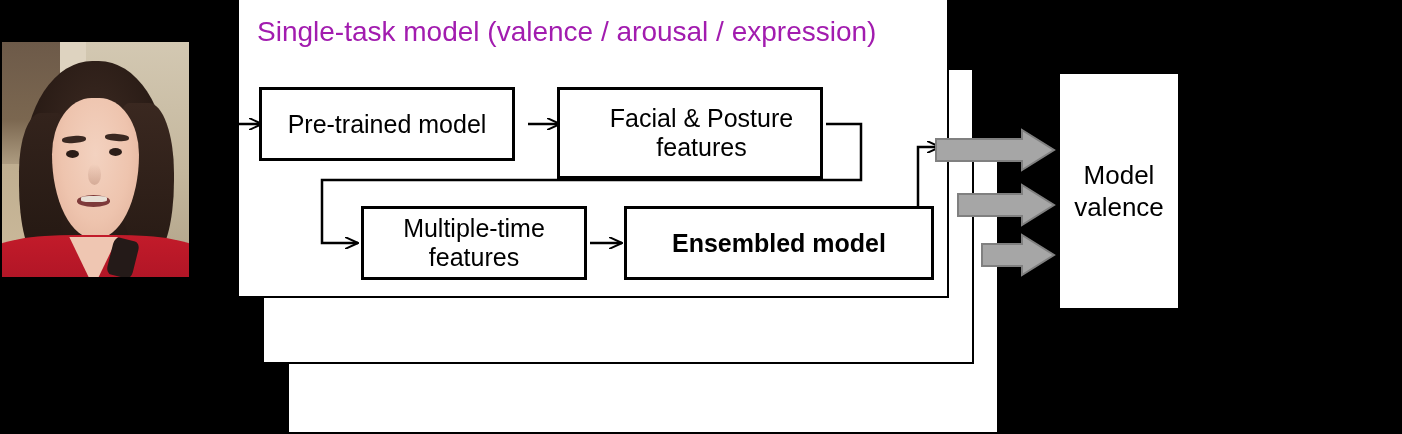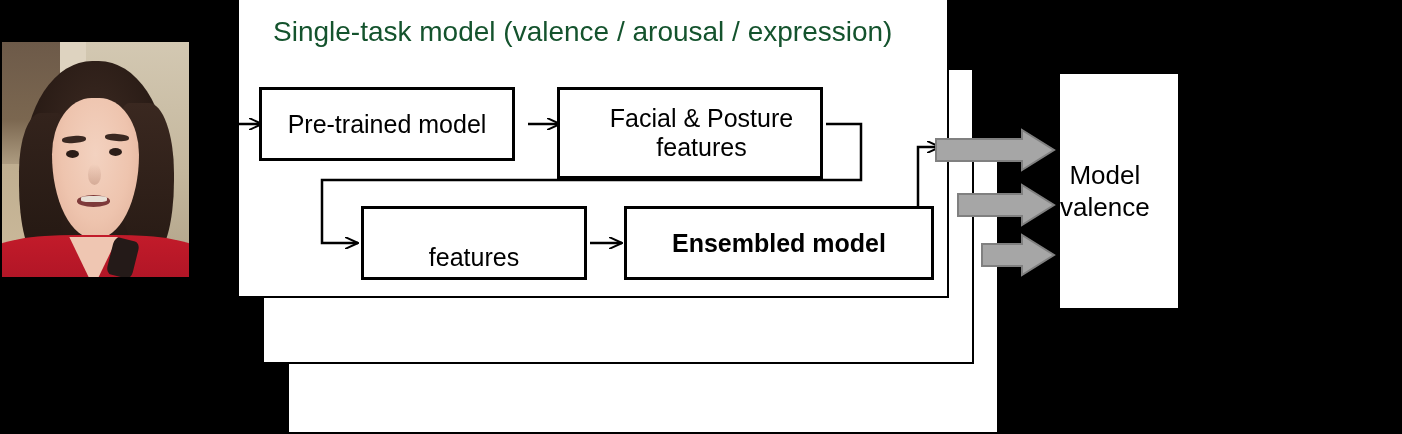--- a/index.html
+++ b/index.html
@@ -108,24 +108,24 @@
     background: #ffffff;
     border: 2px solid #000000;
     box-sizing: border-box;
   }
   #panel-3 { left: 287px; top: 136px; width: 712px; height: 298px; z-index: 1; }
   #panel-2 { left: 262px; top: 68px; width: 712px; height: 296px; z-index: 2; }
   #panel-1 { left: 237px; top: -2px; width: 712px; height: 300px; z-index: 3; }
 
   .panel-title {
     position: absolute;
-    left: 34px;
+    left: 18px;
     top: 16px;
     font-size: 28px;
-    color: #14532d;
+    color: #a21caf;
     white-space: nowrap;
   }
 
   
   .ibox {
     position: absolute;
     background: #ffffff;
     border: 3px solid #000000;
     box-sizing: border-box;
     display: flex;
@@ -169,21 +169,21 @@
     left: 1058px;
     top: 72px;
     width: 122px;
     height: 238px;
     background: #ffffff;
     border: 2px solid #000000;
     box-sizing: border-box;
     z-index: 8;
     display: flex;
     align-items: center;
-    justify-content: flex-start;
+    justify-content: center;
     text-align: center;
     font-size: 26px;
     color: #000000;
     line-height: 1.25;
   }
 </style>
 </head>
 <body>
 
 <div id="root">
@@ -237,21 +237,21 @@
 
   <div class="ibox" id="box-facial">
     <span>
       <span>Facial &amp; Posture</span><br>
       <span>features</span>
     </span>
   </div>
 
   <div class="ibox" id="box-multitime">
     <span>
-      <br>
+      <span>Multiple-time</span><br>
       <span>features</span>
     </span>
   </div>
 
   <div class="ibox" id="box-ensembled">Ensembled model</div>
 
   <svg class="block-arrow" id="arrow-1" width="122" height="44" viewBox="0 0 122 44" xmlns="http://www.w3.org/2000/svg">
     <path d="M2,11 L88,11 L88,2 L120,22 L88,42 L88,33 L2,33 Z"></path>
   </svg>
   <svg class="block-arrow" id="arrow-2" width="100" height="44" viewBox="0 0 100 44" xmlns="http://www.w3.org/2000/svg">

